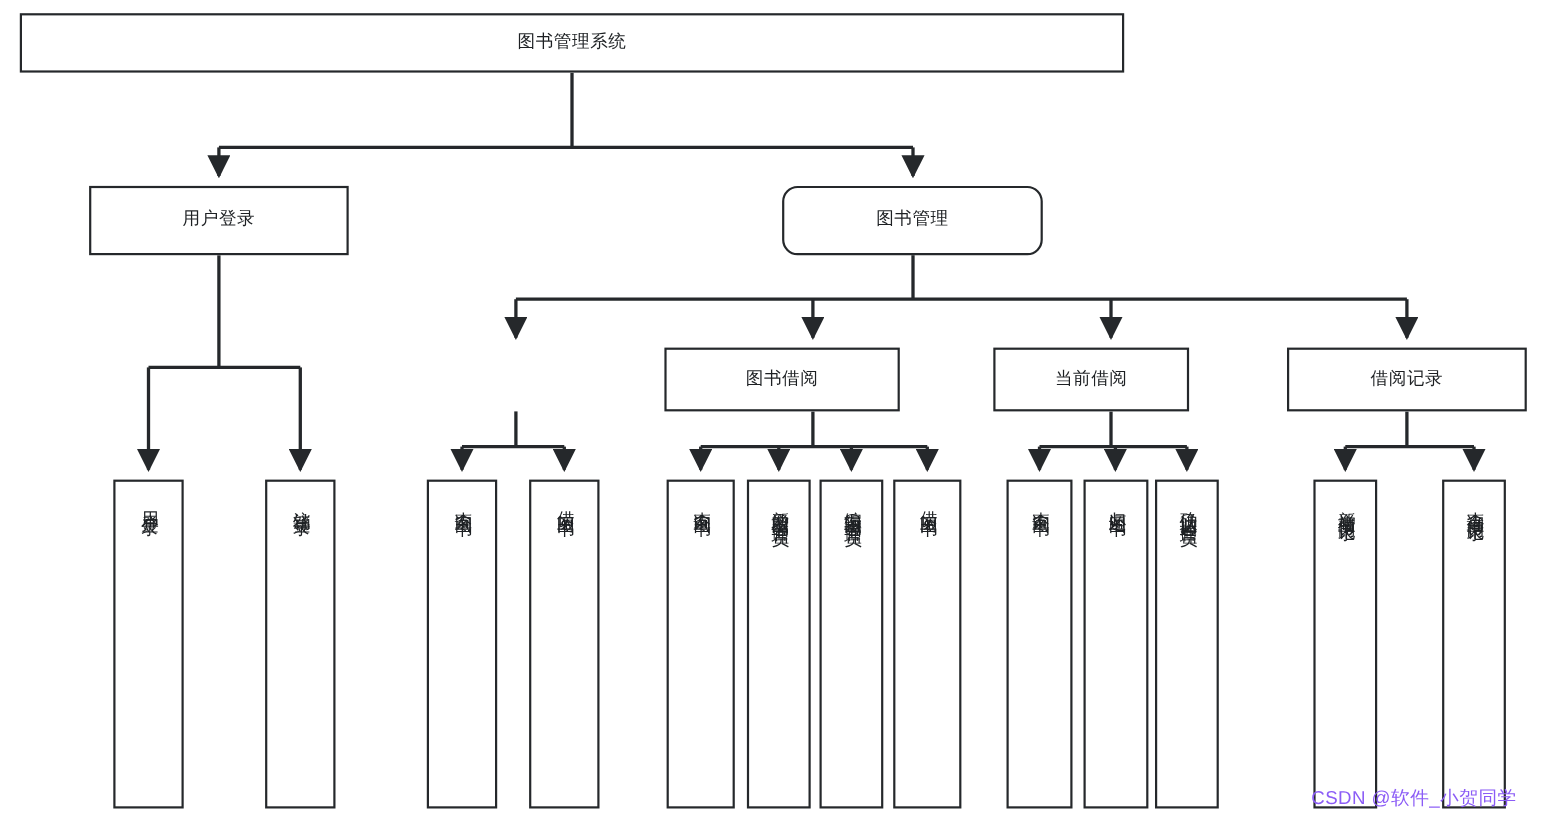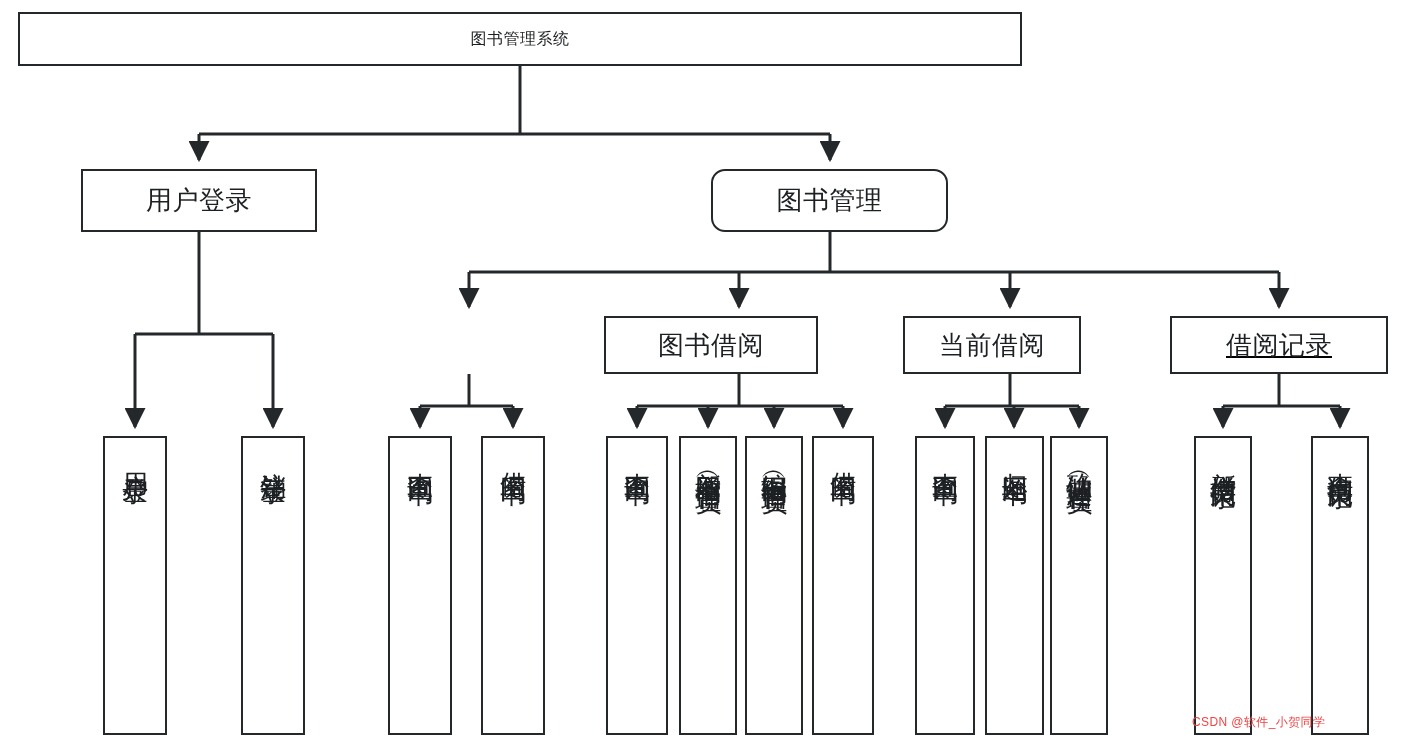--- a/index.html
+++ b/index.html
@@ -31,21 +31,21 @@
     box-sizing: border-box;
     background: #ffffff;
     border: 2px solid #25282b;
     display: flex;
     align-items: center;
     justify-content: center;
     z-index: 2;
   }
   .node-label {
     color: #1d2023;
-    font-size: 26px;
+    font-size: 16px;
     line-height: 1.18;
     letter-spacing: 0.5px;
     white-space: nowrap;
     text-align: center;
   }
   .node.vertical .node-label {
     writing-mode: vertical-rl;
     text-orientation: upright;
     letter-spacing: 2.5px;
     white-space: normal;
@@ -54,22 +54,22 @@
   .node.vertical {
     align-items: flex-start;
     justify-content: center;
     padding-top: 14px;
   }
   .node.root .node-label { font-size: 16px; text-align: center; }
   .watermark {
     position: absolute;
     left: 1192px;
     top: 714px;
-    font-size: 12px;
-    color: #ef4444;
+    font-size: 17px;
+    color: #8b5cf6;
     letter-spacing: 0.4px;
     white-space: nowrap;
     z-index: 5;
   }
 </style>
 </head>
 <body>
 
 <div id="diagram-root">
 
@@ -133,21 +133,21 @@
   <div class="node" style="left:711px; top:169px; width:237px; height:63px;border-radius:14px;">
     <span class="node-label">图书管理</span>
   </div>
 
   <div class="node" style="left:604px; top:316px; width:214px; height:58px;">
     <span class="node-label">图书借阅</span>
   </div>
   <div class="node" style="left:903px; top:316px; width:178px; height:58px;">
     <span class="node-label">当前借阅</span>
   </div>
-  <div class="node" style="left:1170px; top:316px; width:218px; height:58px;text-decoration:underline;">
+  <div class="node" style="left:1170px; top:316px; width:218px; height:58px;">
     <span class="node-label">借阅记录</span>
   </div>
 
   <div class="node vertical" style="left:103px; top:436px; width:64px; height:299px;">
     <span class="node-label">用户登录</span>
   </div>
   <div class="node vertical" style="left:241px; top:436px; width:64px; height:299px;">
     <span class="node-label">注销登录</span>
   </div>
 

